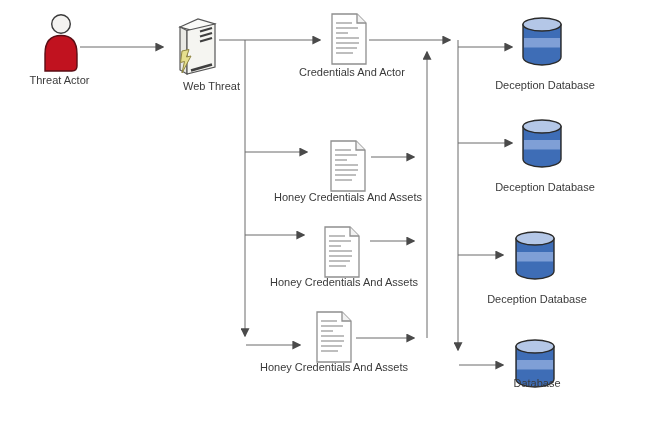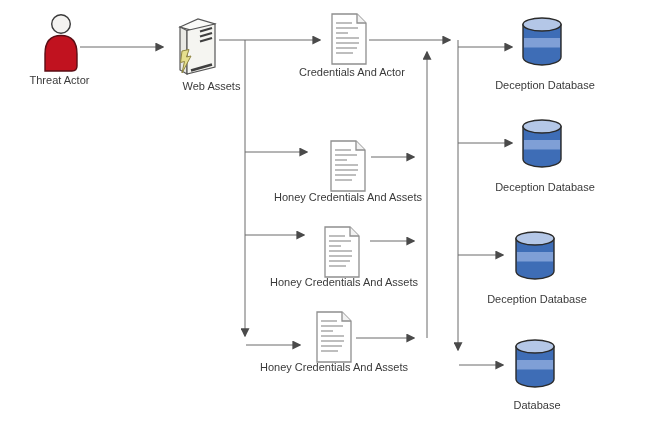--- a/index.html
+++ b/index.html
@@ -50,21 +50,21 @@
   <svg class="icon" style="left:174px;top:15px" width="45" height="62" viewBox="0 0 45 62">
     <polygon points="6,12 24,4 41,9 24,17" fill="#fbfbf8" stroke="#565656" stroke-width="1.2"></polygon>
     <polygon points="6,12 13,15.5 13,59 6,55" fill="#e9e9e4" stroke="#565656" stroke-width="1.2"></polygon>
     <polygon points="13,15.5 41,9 41,52 13,59" fill="#f5f5f1" stroke="#565656" stroke-width="1.2"></polygon>
     <line x1="26" y1="16.5" x2="38" y2="13" stroke="#3f3f3f" stroke-width="2.2"></line>
     <line x1="26" y1="21.5" x2="38" y2="18" stroke="#3f3f3f" stroke-width="2.2"></line>
     <line x1="26" y1="26.5" x2="38" y2="23" stroke="#3f3f3f" stroke-width="2.2"></line>
     <line x1="17" y1="55.5" x2="38" y2="49.5" stroke="#3f3f3f" stroke-width="2.6"></line>
     <path d="M8,36 L15,34.5 L12.5,42 L17,41 L8,58 L10.5,46.5 L6.5,47.5 Z" fill="#e6df8e" stroke="#8e8440" stroke-width="1"></path>
   </svg>
-  <div class="lbl" style="left:164px;top:80px;width:95px">Web Assets</div>
+  <div class="lbl" style="left:164px;top:80px;width:95px">Web Threat</div>
 
   <svg class="icon" style="left:329px;top:13px" width="40" height="52" viewBox="0 0 40 52">
     <path d="M3,1 L28,1 L37,10 L37,51 L3,51 Z" fill="#ffffff" stroke="#8f8f8f" stroke-width="1.3"></path>
     <path d="M28,1 L28,10 L37,10" fill="#f2f2f2" stroke="#8f8f8f" stroke-width="1.3"></path>
     <g stroke="#aeaeae" stroke-width="1.6">
       <line x1="7" y1="10" x2="23" y2="10"></line>
         <line x1="7" y1="15" x2="29" y2="15"></line>
       <line x1="7" y1="20" x2="19" y2="20"></line>
         <line x1="7" y1="25" x2="30" y2="25"></line>
       <line x1="7" y1="30" x2="30" y2="30"></line>
@@ -138,15 +138,15 @@
     <rect x="3" y="22" width="36" height="9.5" fill="#7f9fd6"></rect>
     <ellipse cx="21" cy="8.5" rx="19" ry="6.5" fill="#b4c7e7" stroke="#2b2b2b" stroke-width="1.4"></ellipse>
   </svg>
   <div class="lbl" style="left:477px;top:293px;width:120px">Deception Database</div>
 
   <svg class="icon" style="left:514px;top:338px" width="42" height="50" viewBox="0 0 42 50">
     <path d="M2,8.5 L2,41 C2,45.5 10.5,49 21,49 C31.5,49 40,45.5 40,41 L40,8.5 Z" fill="#3e6db6" stroke="#2b2b2b" stroke-width="1.4"></path>
     <rect x="3" y="22" width="36" height="9.5" fill="#7f9fd6"></rect>
     <ellipse cx="21" cy="8.5" rx="19" ry="6.5" fill="#b4c7e7" stroke="#2b2b2b" stroke-width="1.4"></ellipse>
   </svg>
-  <div class="lbl" style="left:477px;top:399px;width:120px">Database</div>
+  <div class="lbl" style="left:477px;top:377px;width:120px">Database</div>
 
 </div>
 
 </body></html>

